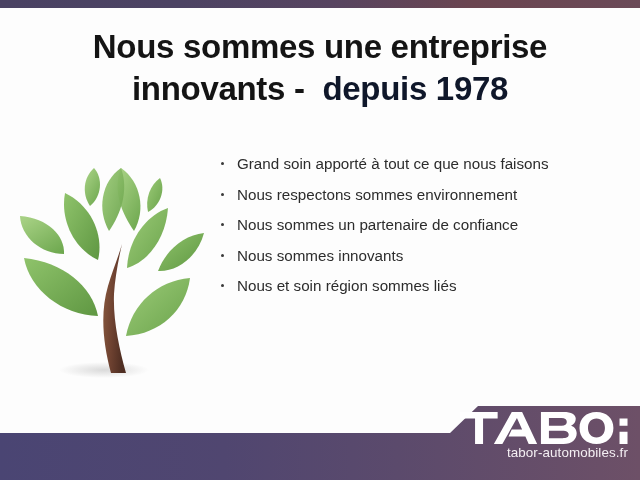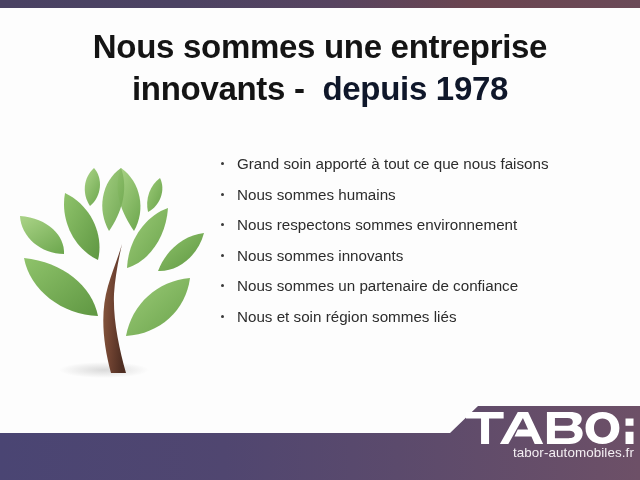--- a/index.html
+++ b/index.html
@@ -93,21 +93,21 @@
     height: 76px;
   }
   #footer-shape {
     position: absolute;
     inset: 0;
     width: 640px;
     height: 76px;
   }
   #logo-block {
     position: absolute;
-    right: 6px;
+    right: 12px;
     top: 8px;
     text-align: right;
     color: #ffffff;
   }
   #logo-wordmark {
     display: block;
     height: 32px;
   }
   #logo-tagline {
     display: block;
@@ -179,24 +179,23 @@
 
         <path d="M16 120 C55 124, 84 148, 90 178 C54 177, 22 152, 16 120 Z" fill="url(#leafB)"></path>
 
         <path d="M182 140 C178 172, 152 196, 118 198 C124 166, 149 143, 182 140 Z" fill="url(#leafA)"></path>
       </g>
     </svg>
   </div>
 
   <ul id="bullet-list">
     <li><span class="bullet-dot"></span><span>Grand soin apporté à tout ce que nous faisons</span></li>
-    <li><span class="bullet-dot"></span><span>Nous sommes humains</span></li>
     <li><span class="bullet-dot"></span><span>Nous respectons sommes environnement</span></li>
+    <li><span class="bullet-dot"></span><span>Nous sommes un partenaire de confiance</span></li>
     <li><span class="bullet-dot"></span><span>Nous sommes innovants</span></li>
-    <li><span class="bullet-dot"></span><span>Nous sommes un partenaire de confiance</span></li>
     <li><span class="bullet-dot"></span><span>Nous et soin région sommes liés</span></li>
   </ul>
 
   <div id="footer">
     <svg id="footer-shape" viewBox="0 0 640 76" xmlns="http://www.w3.org/2000/svg">
       <defs>
         <linearGradient id="footerGrad" x1="0" y1="0" x2="1" y2="0">
           <stop offset="0%" stop-color="#4a4573"></stop>
           <stop offset="35%" stop-color="#504670"></stop>
           <stop offset="62%" stop-color="#5b4a6c"></stop>

